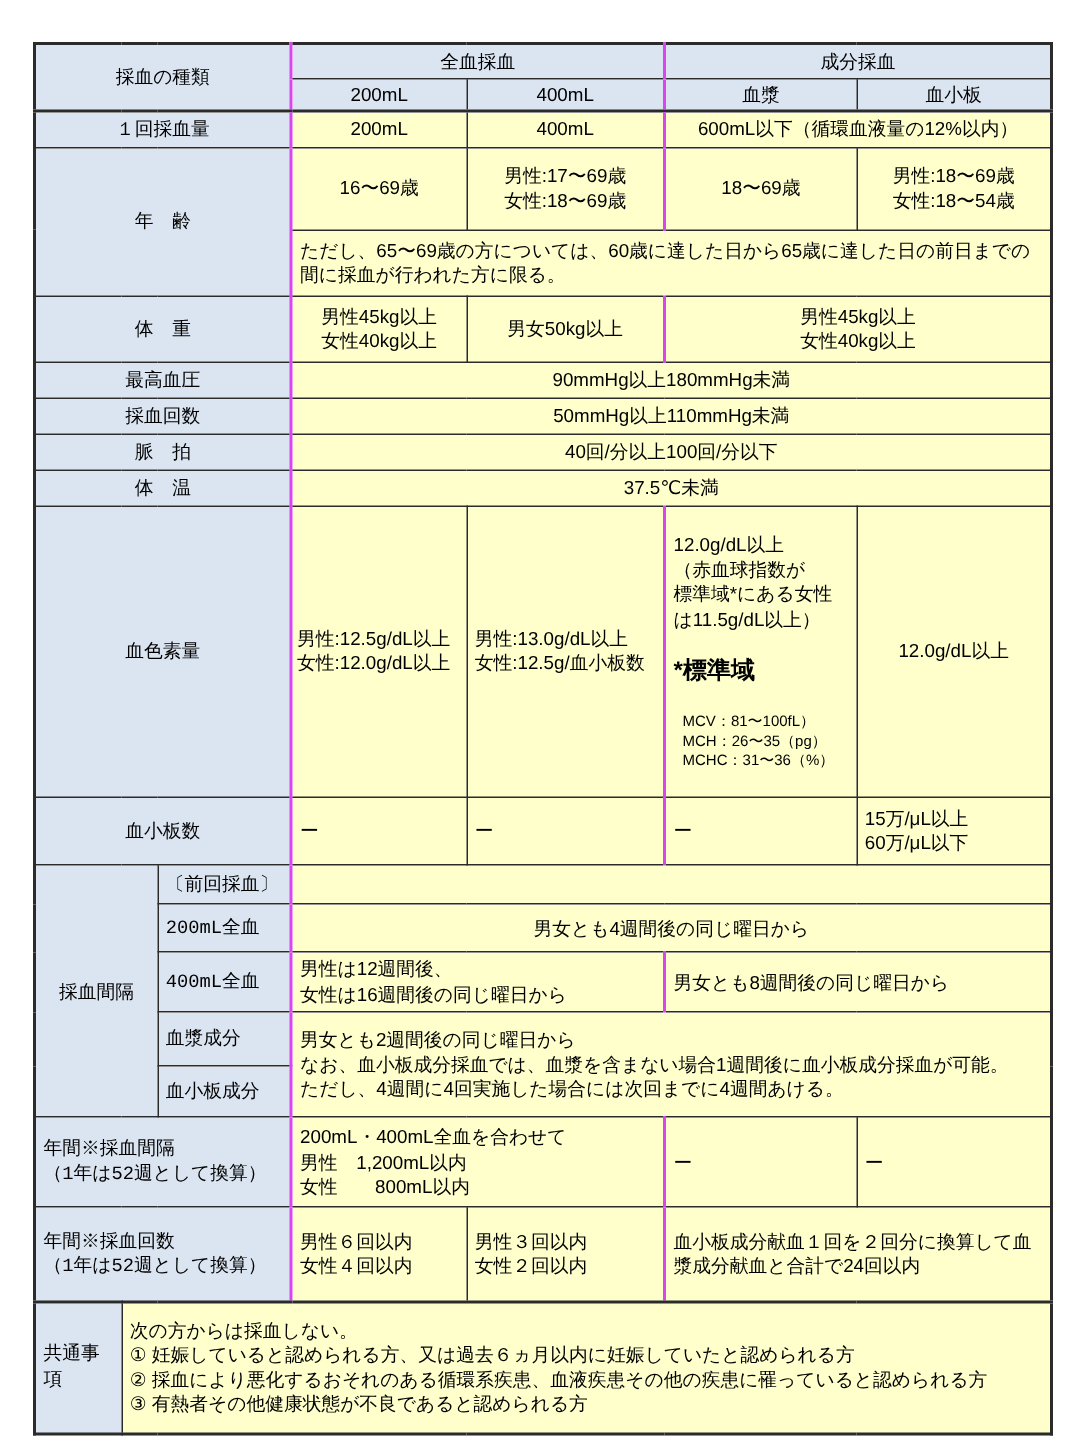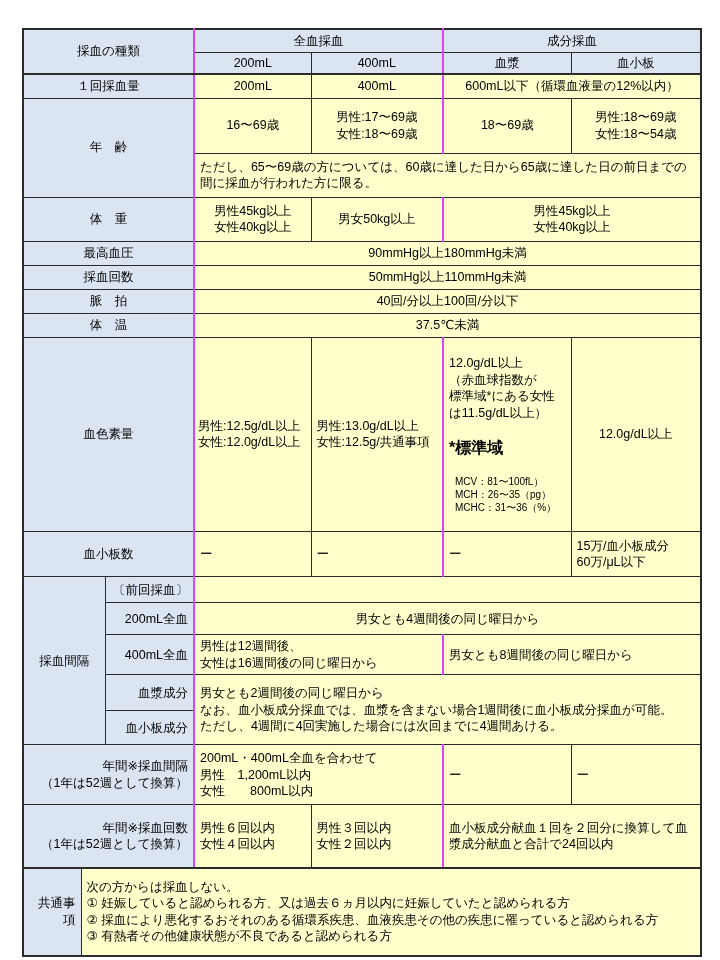--- a/index.html
+++ b/index.html
@@ -19,21 +19,21 @@
   td {
     border:1px solid #2b2b2b;
     padding:1px 5px;
     font-size:12.5px;
     line-height:1.32;
     vertical-align:middle;
     white-space:pre-line;
     overflow:hidden;
   }
   .lbl { background:#dbe5f1; text-align:center; }
-  .lbl.left { text-align:right; }
+  .lbl.left { text-align:left;font-family:Liberation Mono, monospace; }
   .dat { background:#ffffcc; }
   .c { text-align:center; }
   .l { text-align:left; }
   .bl2 { border-left:2px solid #d946ef; }
   .bb2 { border-bottom:2px solid #2b2b2b; }
   .hemo-main { text-align:left; }
   .small-title { font-size:16px; font-weight:bold; line-height:1.3; }
   .small-note { font-size:10px; line-height:1.3; padding-left:6px; }
   .footnote { margin:20px 0 0 8px; font-size:13.5px; }
 </style>
@@ -113,40 +113,40 @@
     <tr style="height:24px">
       <td class="lbl" colspan="3">体　温</td>
       <td class="dat c bl2" colspan="4">37.5℃未満</td>
     </tr>
 
     <tr style="height:161px">
       <td class="lbl" colspan="3">血色素量</td>
       <td class="dat l bl2" style="padding-left:3px">男性:12.5g/dL以上
 女性:12.0g/dL以上</td>
       <td class="dat l">男性:13.0g/dL以上
-女性:12.5g/共通事項</td>
+女性:12.5g/血小板数</td>
       <td class="dat l bl2">
         <div class="hemo-main">12.0g/dL以上
 （赤血球指数が
 標準域*にある女性
 は11.5g/dL以上）</div>
         <div class="small-title">*標準域</div>
         <div class="small-note">MCV：81〜100fL）
 MCH：26〜35（pg）
 MCHC：31〜36（%）</div>
       </td>
       <td class="dat c">12.0g/dL以上</td>
     </tr>
 
     <tr style="height:45px">
       <td class="lbl" colspan="3">血小板数</td>
       <td class="dat l bl2">ー</td>
       <td class="dat l">ー</td>
       <td class="dat l bl2">ー</td>
-      <td class="dat l">15万/血小板成分
+      <td class="dat l">15万/μL以上
 60万/μL以下</td>
     </tr>
 
     <tr style="height:26px">
       <td class="lbl" colspan="2" rowspan="5">採血間隔</td>
       <td class="lbl left">〔前回採血〕</td>
       <td class="dat bl2" colspan="4"></td>
     </tr>
     <tr style="height:32px">
       <td class="lbl left">200mL全血</td>

